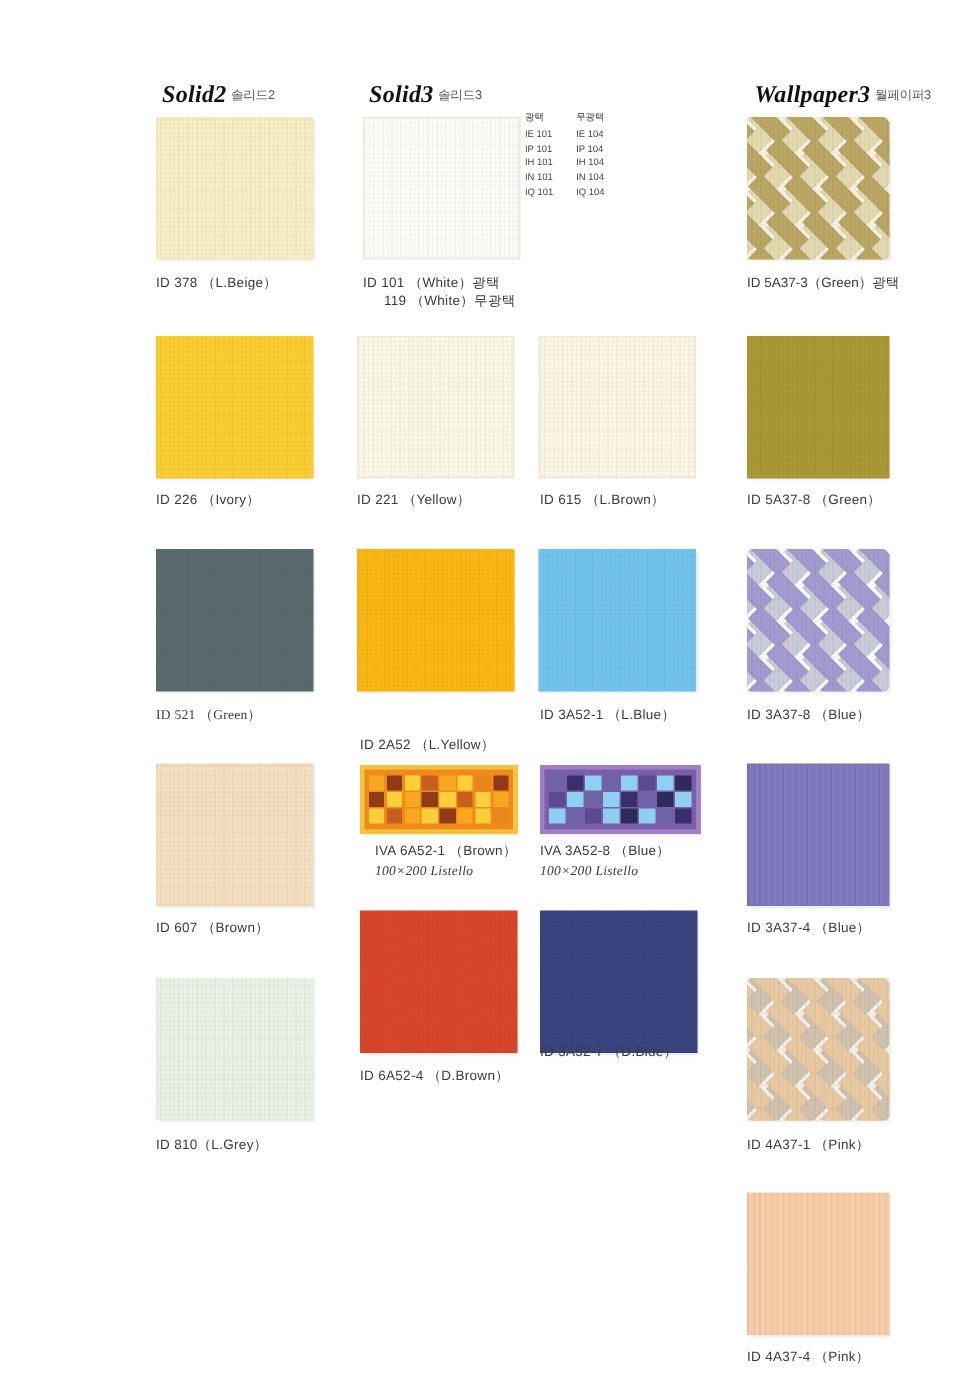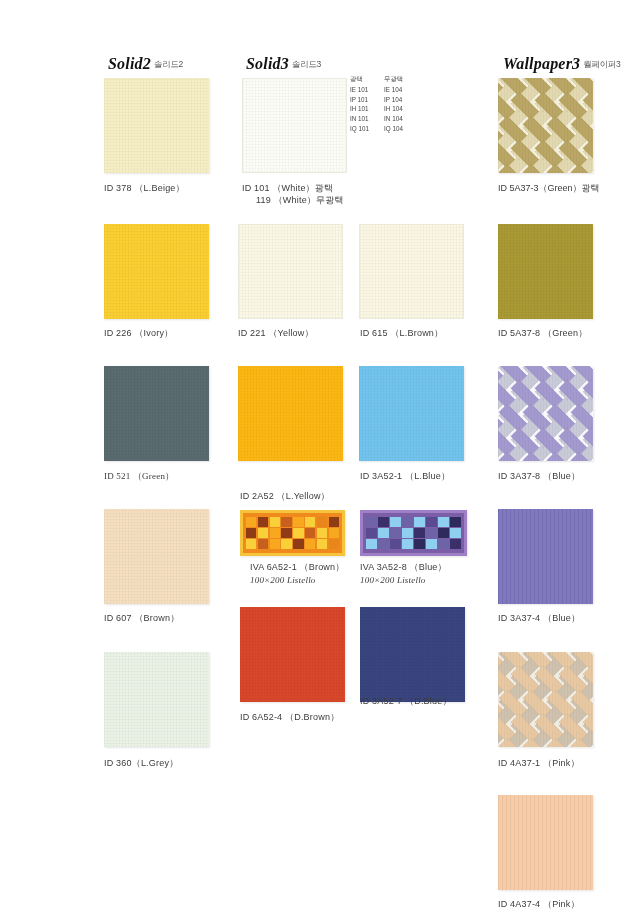--- a/index.html
+++ b/index.html
@@ -167,21 +167,21 @@
   <div class="swatch tex-paper shadow-r" style="left: 104px; top: 224px; width: 105px; height: 95px; background-color: rgb(251, 207, 50);" id="sw-s2-226"></div>
   <div class="cap" style="left:104px;top:327px;text-align:right;">ID 226 （Ivory）</div>
 
   <div class="swatch tex-paper shadow-r" style="left: 104px; top: 366px; width: 105px; height: 95px; background-color: rgb(90, 107, 112);" id="sw-s2-521"></div>
   <div class="cap" style="left:104px;top:470px;font-family:Liberation Serif, serif;">ID 521 （Green）</div>
 
   <div class="swatch tex-paper shadow-r" style="left: 104px; top: 509px; width: 105px; height: 95px; background-color: rgb(245, 223, 192);" id="sw-s2-607"></div>
   <div class="cap" style="left:104px;top:612px;">ID 607 （Brown）</div>
 
   <div class="swatch tex-paper shadow-r" style="left: 104px; top: 652px; width: 105px; height: 95px; background-color: rgb(234, 243, 230);" id="sw-s2-810"></div>
-  <div class="cap" style="left:104px;top:757px;">ID 360（L.Grey）</div>
+  <div class="cap" style="left:104px;top:757px;">ID 810（L.Grey）</div>
 
   <div class="swatch tex-paper" style="left: 242px; top: 78px; width: 105px; height: 95px; border: 1px solid rgb(236, 234, 222); background-color: rgb(253, 253, 247);" id="sw-s3-101"></div>
   <div class="cap" style="left:242px;top:182px;">ID 101 （White）광택</div>
   <div class="cap" style="left:256px;top:194px;">119 （White）무광택</div>
 
   <div class="swatch tex-paper" style="left: 238px; top: 224px; width: 105px; height: 95px; border: 1px solid rgb(235, 233, 218); background-color: rgb(251, 248, 230);" id="sw-s3-221"></div>
   <div class="cap" style="left:238px;top:327px;">ID 221 （Yellow）</div>
 
   <div class="swatch tex-paper" style="left: 359px; top: 224px; width: 105px; height: 95px; border: 1px solid rgb(235, 233, 218); background-color: rgb(251, 247, 228);" id="sw-s3-615"></div>
   <div class="cap" style="left:360px;top:327px;">ID 615 （L.Brown）</div>

